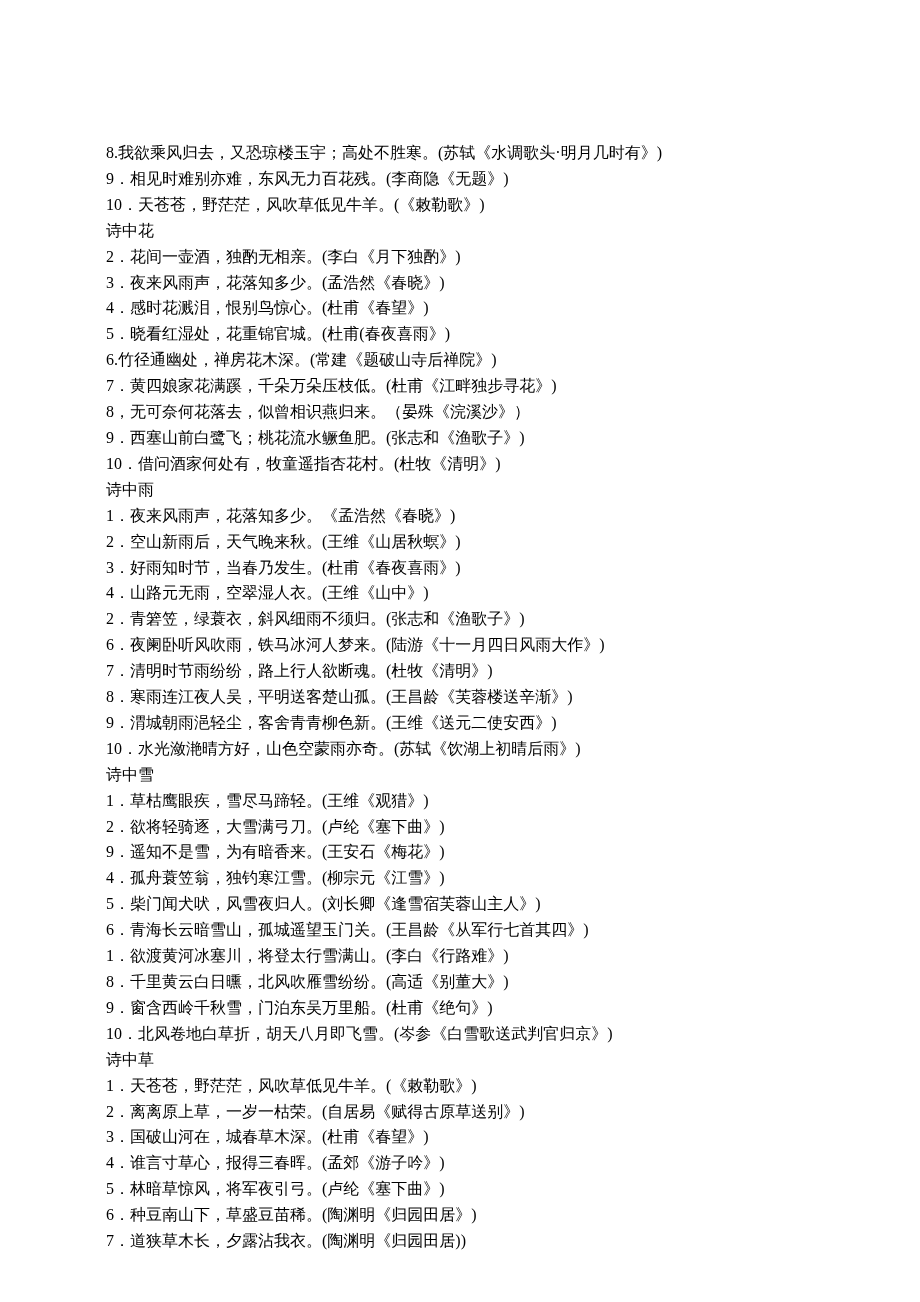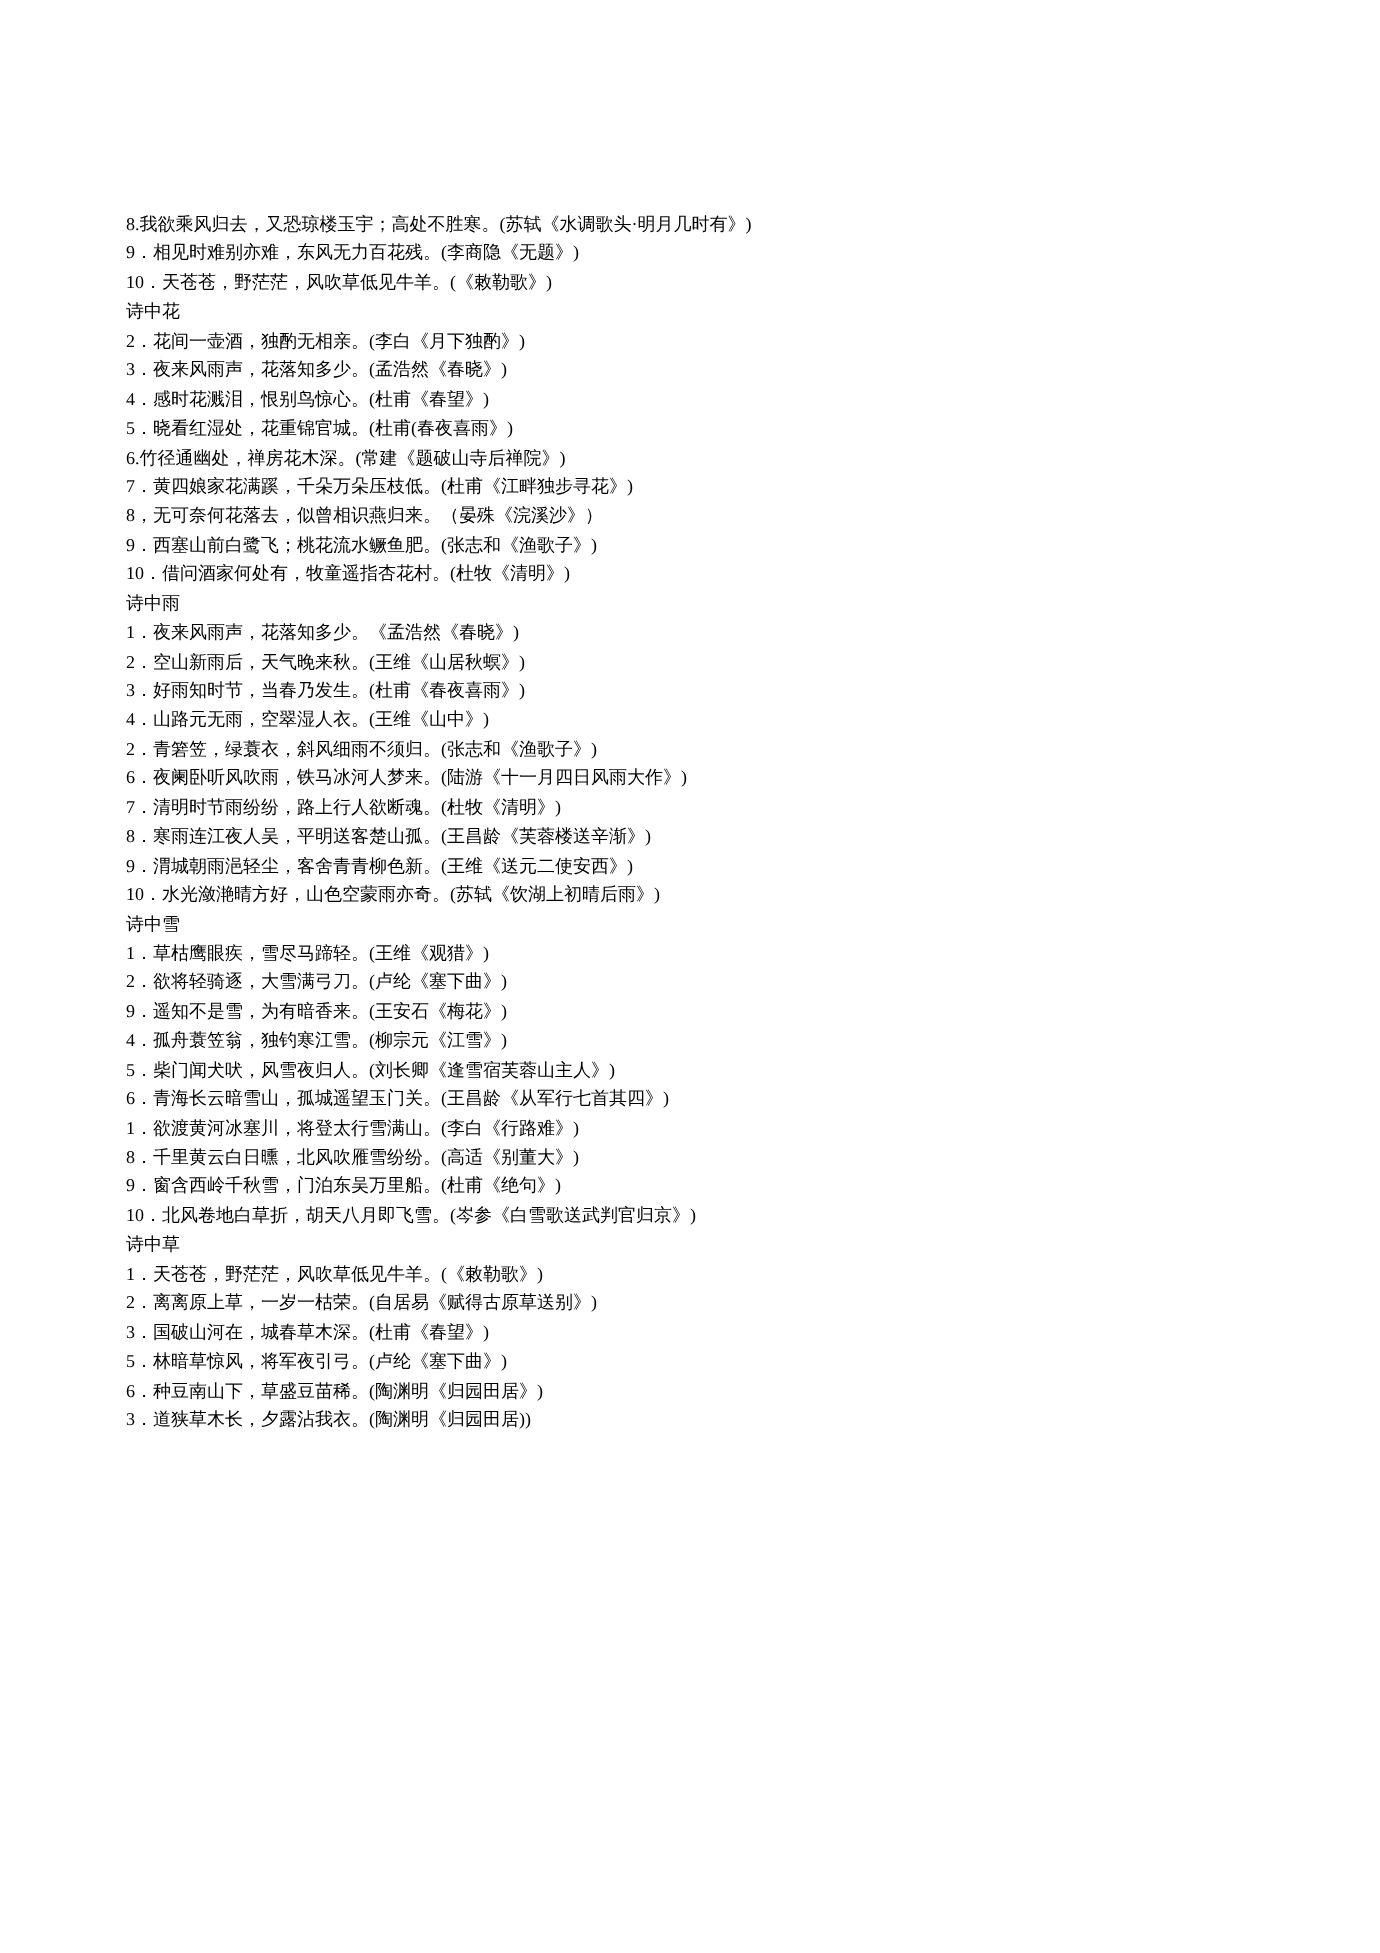--- a/index.html
+++ b/index.html
@@ -6,25 +6,25 @@
     margin: 0;
     padding: 0;
     background: #ffffff;
     width: 920px;
   }
   .page {
     width: 920px;
     height: 1302px;
     position: relative;
     font-family: "SimSun", "宋体", serif;
-    font-size: 12px;
+    font-size: 16px;
     color: #000000;
     line-height: 1.62;
     box-sizing: border-box;
-    padding: 140px 145px 0 84px;
+    padding: 140px 145px 0 106px;
   }
   .line {
     white-space: nowrap;
   }
 </style>
 </head>
 <body>
 
 <div class="page">
   <div class="line">8.我欲乘风归去，又恐琼楼玉宇；高处不胜寒。(苏轼《水调歌头·明月几时有》)</div>
@@ -59,16 +59,17 @@
   <div class="line">5．柴门闻犬吠，风雪夜归人。(刘长卿《逢雪宿芙蓉山主人》)</div>
   <div class="line">6．青海长云暗雪山，孤城遥望玉门关。(王昌龄《从军行七首其四》)</div>
   <div class="line">1．欲渡黄河冰塞川，将登太行雪满山。(李白《行路难》)</div>
   <div class="line">8．千里黄云白日曛，北风吹雁雪纷纷。(高适《别董大》)</div>
   <div class="line">9．窗含西岭千秋雪，门泊东吴万里船。(杜甫《绝句》)</div>
   <div class="line">10．北风卷地白草折，胡天八月即飞雪。(岑参《白雪歌送武判官归京》)</div>
   <div class="line">诗中草</div>
   <div class="line">1．天苍苍，野茫茫，风吹草低见牛羊。(《敕勒歌》)</div>
   <div class="line">2．离离原上草，一岁一枯荣。(自居易《赋得古原草送别》)</div>
   <div class="line">3．国破山河在，城春草木深。(杜甫《春望》)</div>
+  <div class="line">4．谁言寸草心，报得三春晖。(孟郊《游子吟》)</div>
   <div class="line">5．林暗草惊风，将军夜引弓。(卢纶《塞下曲》)</div>
   <div class="line">6．种豆南山下，草盛豆苗稀。(陶渊明《归园田居》)</div>
-  <div class="line">3．道狭草木长，夕露沾我衣。(陶渊明《归园田居))</div>
+  <div class="line">7．道狭草木长，夕露沾我衣。(陶渊明《归园田居))</div>
 </div>
 
 </body></html>

